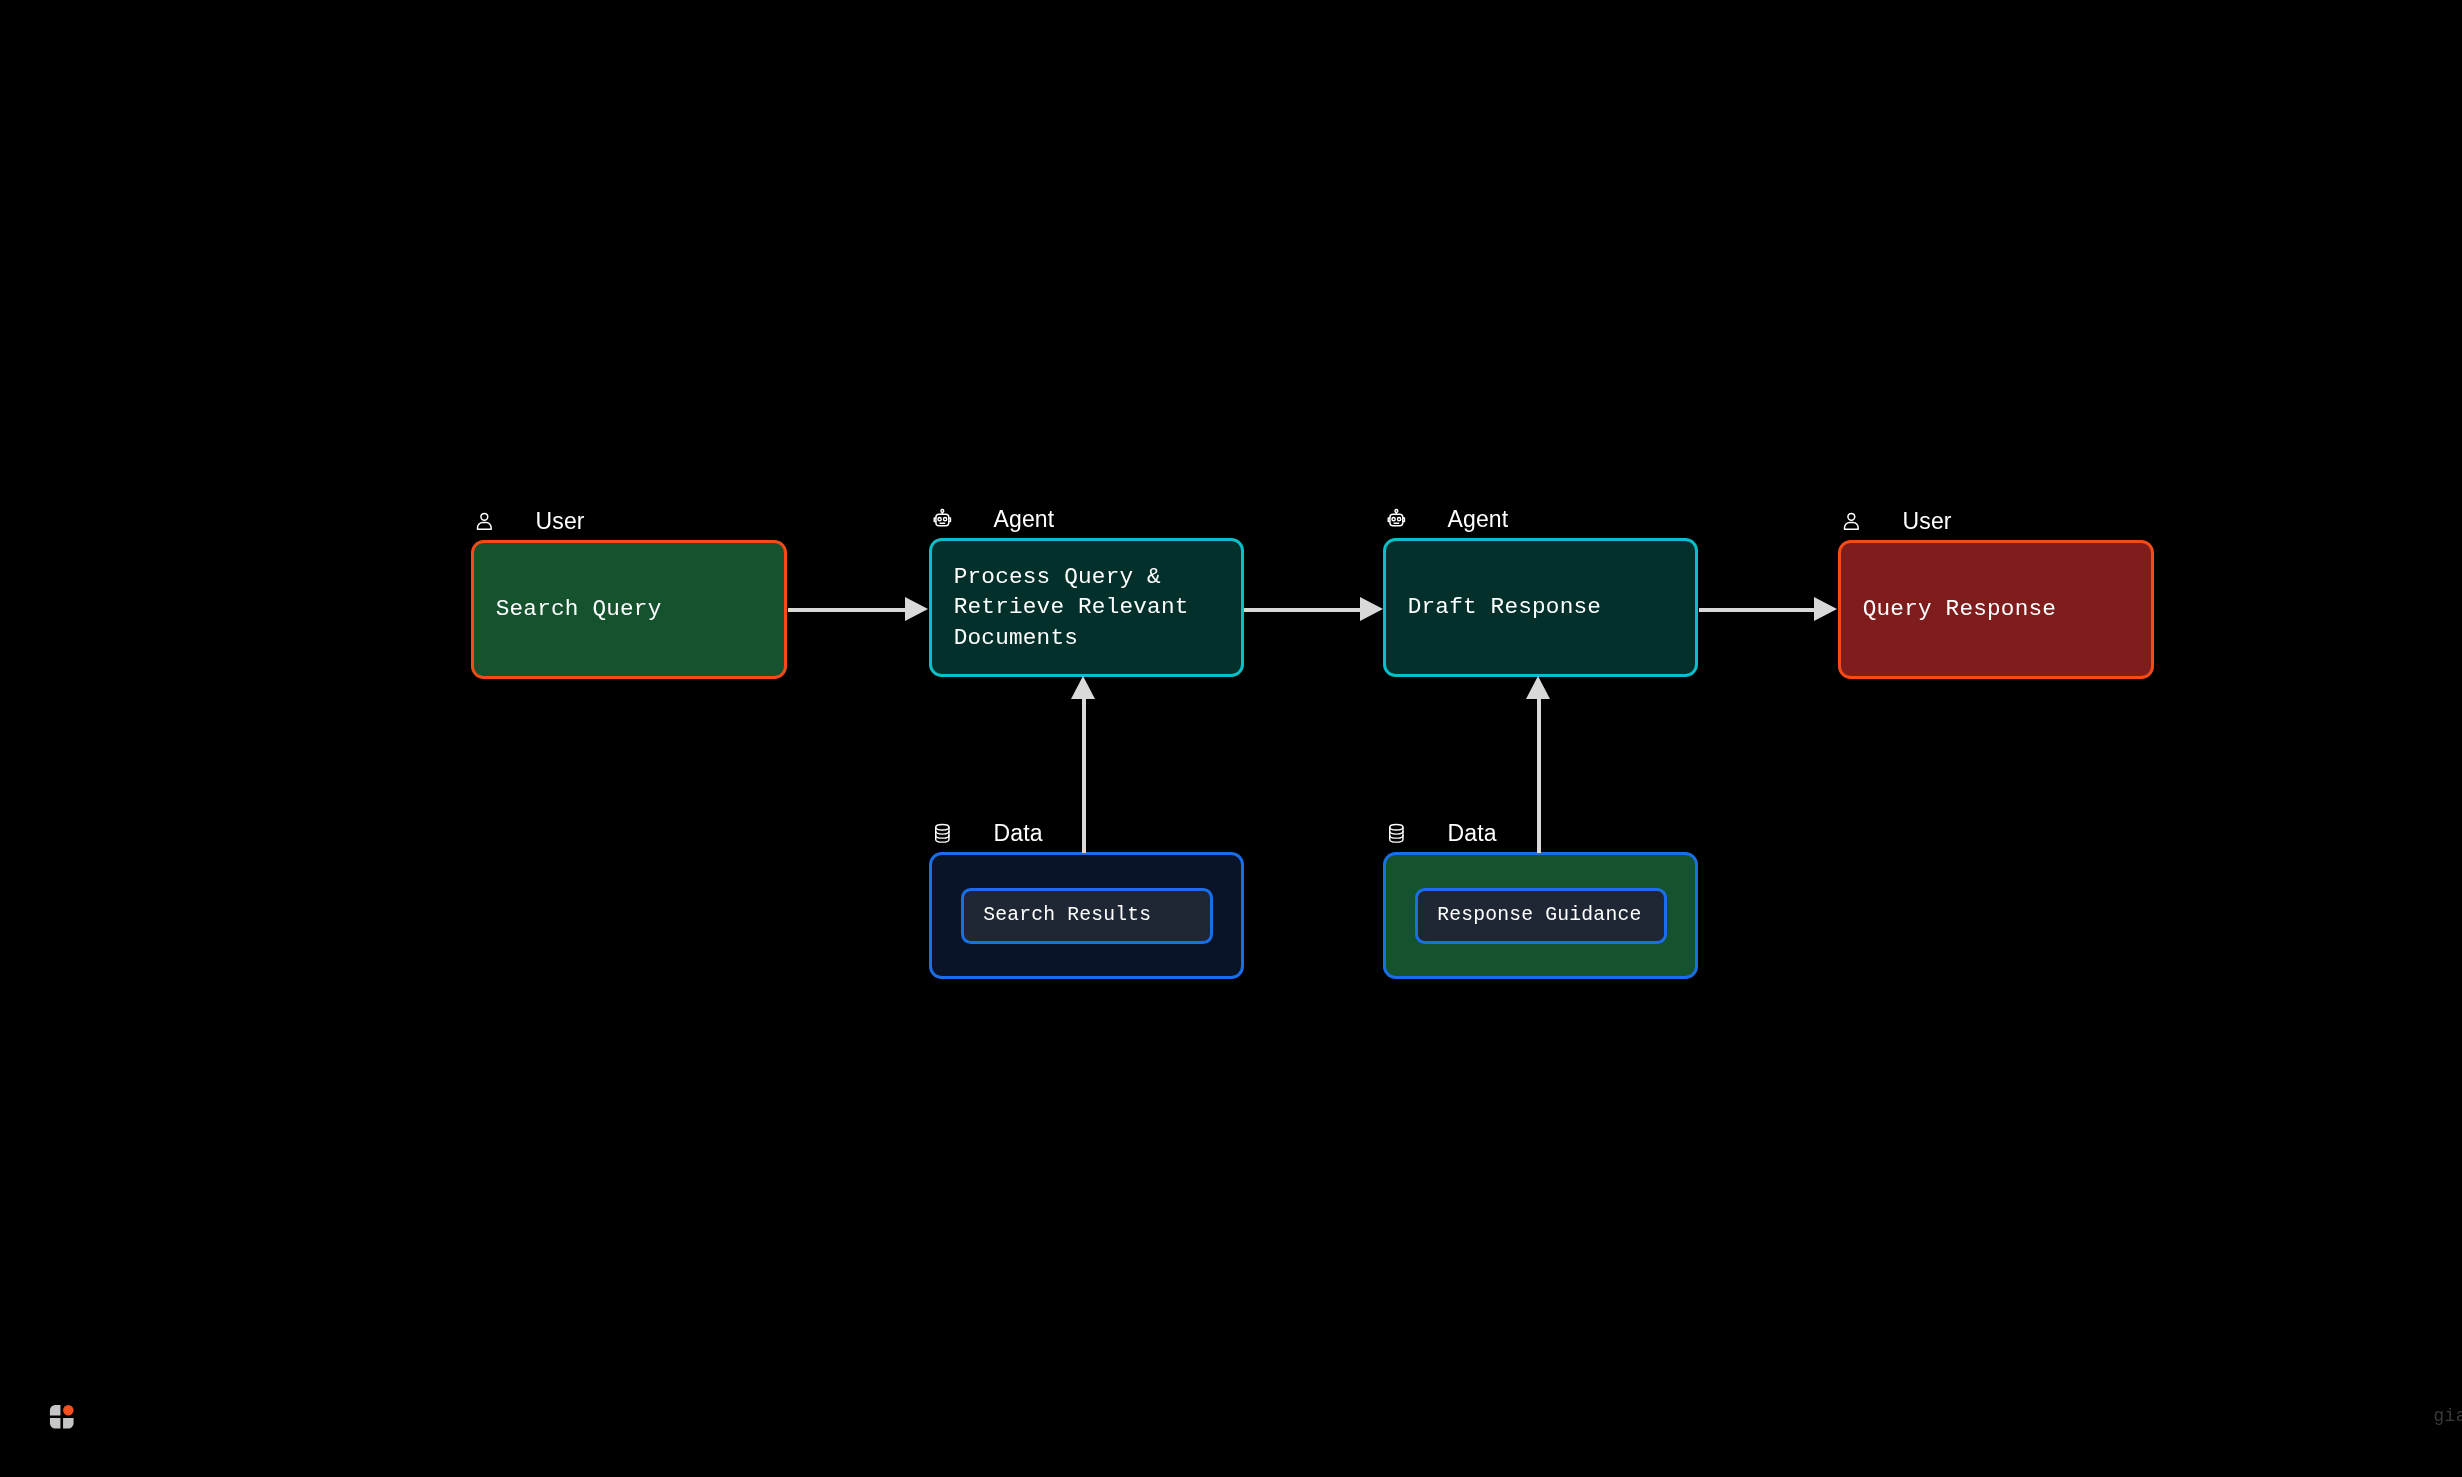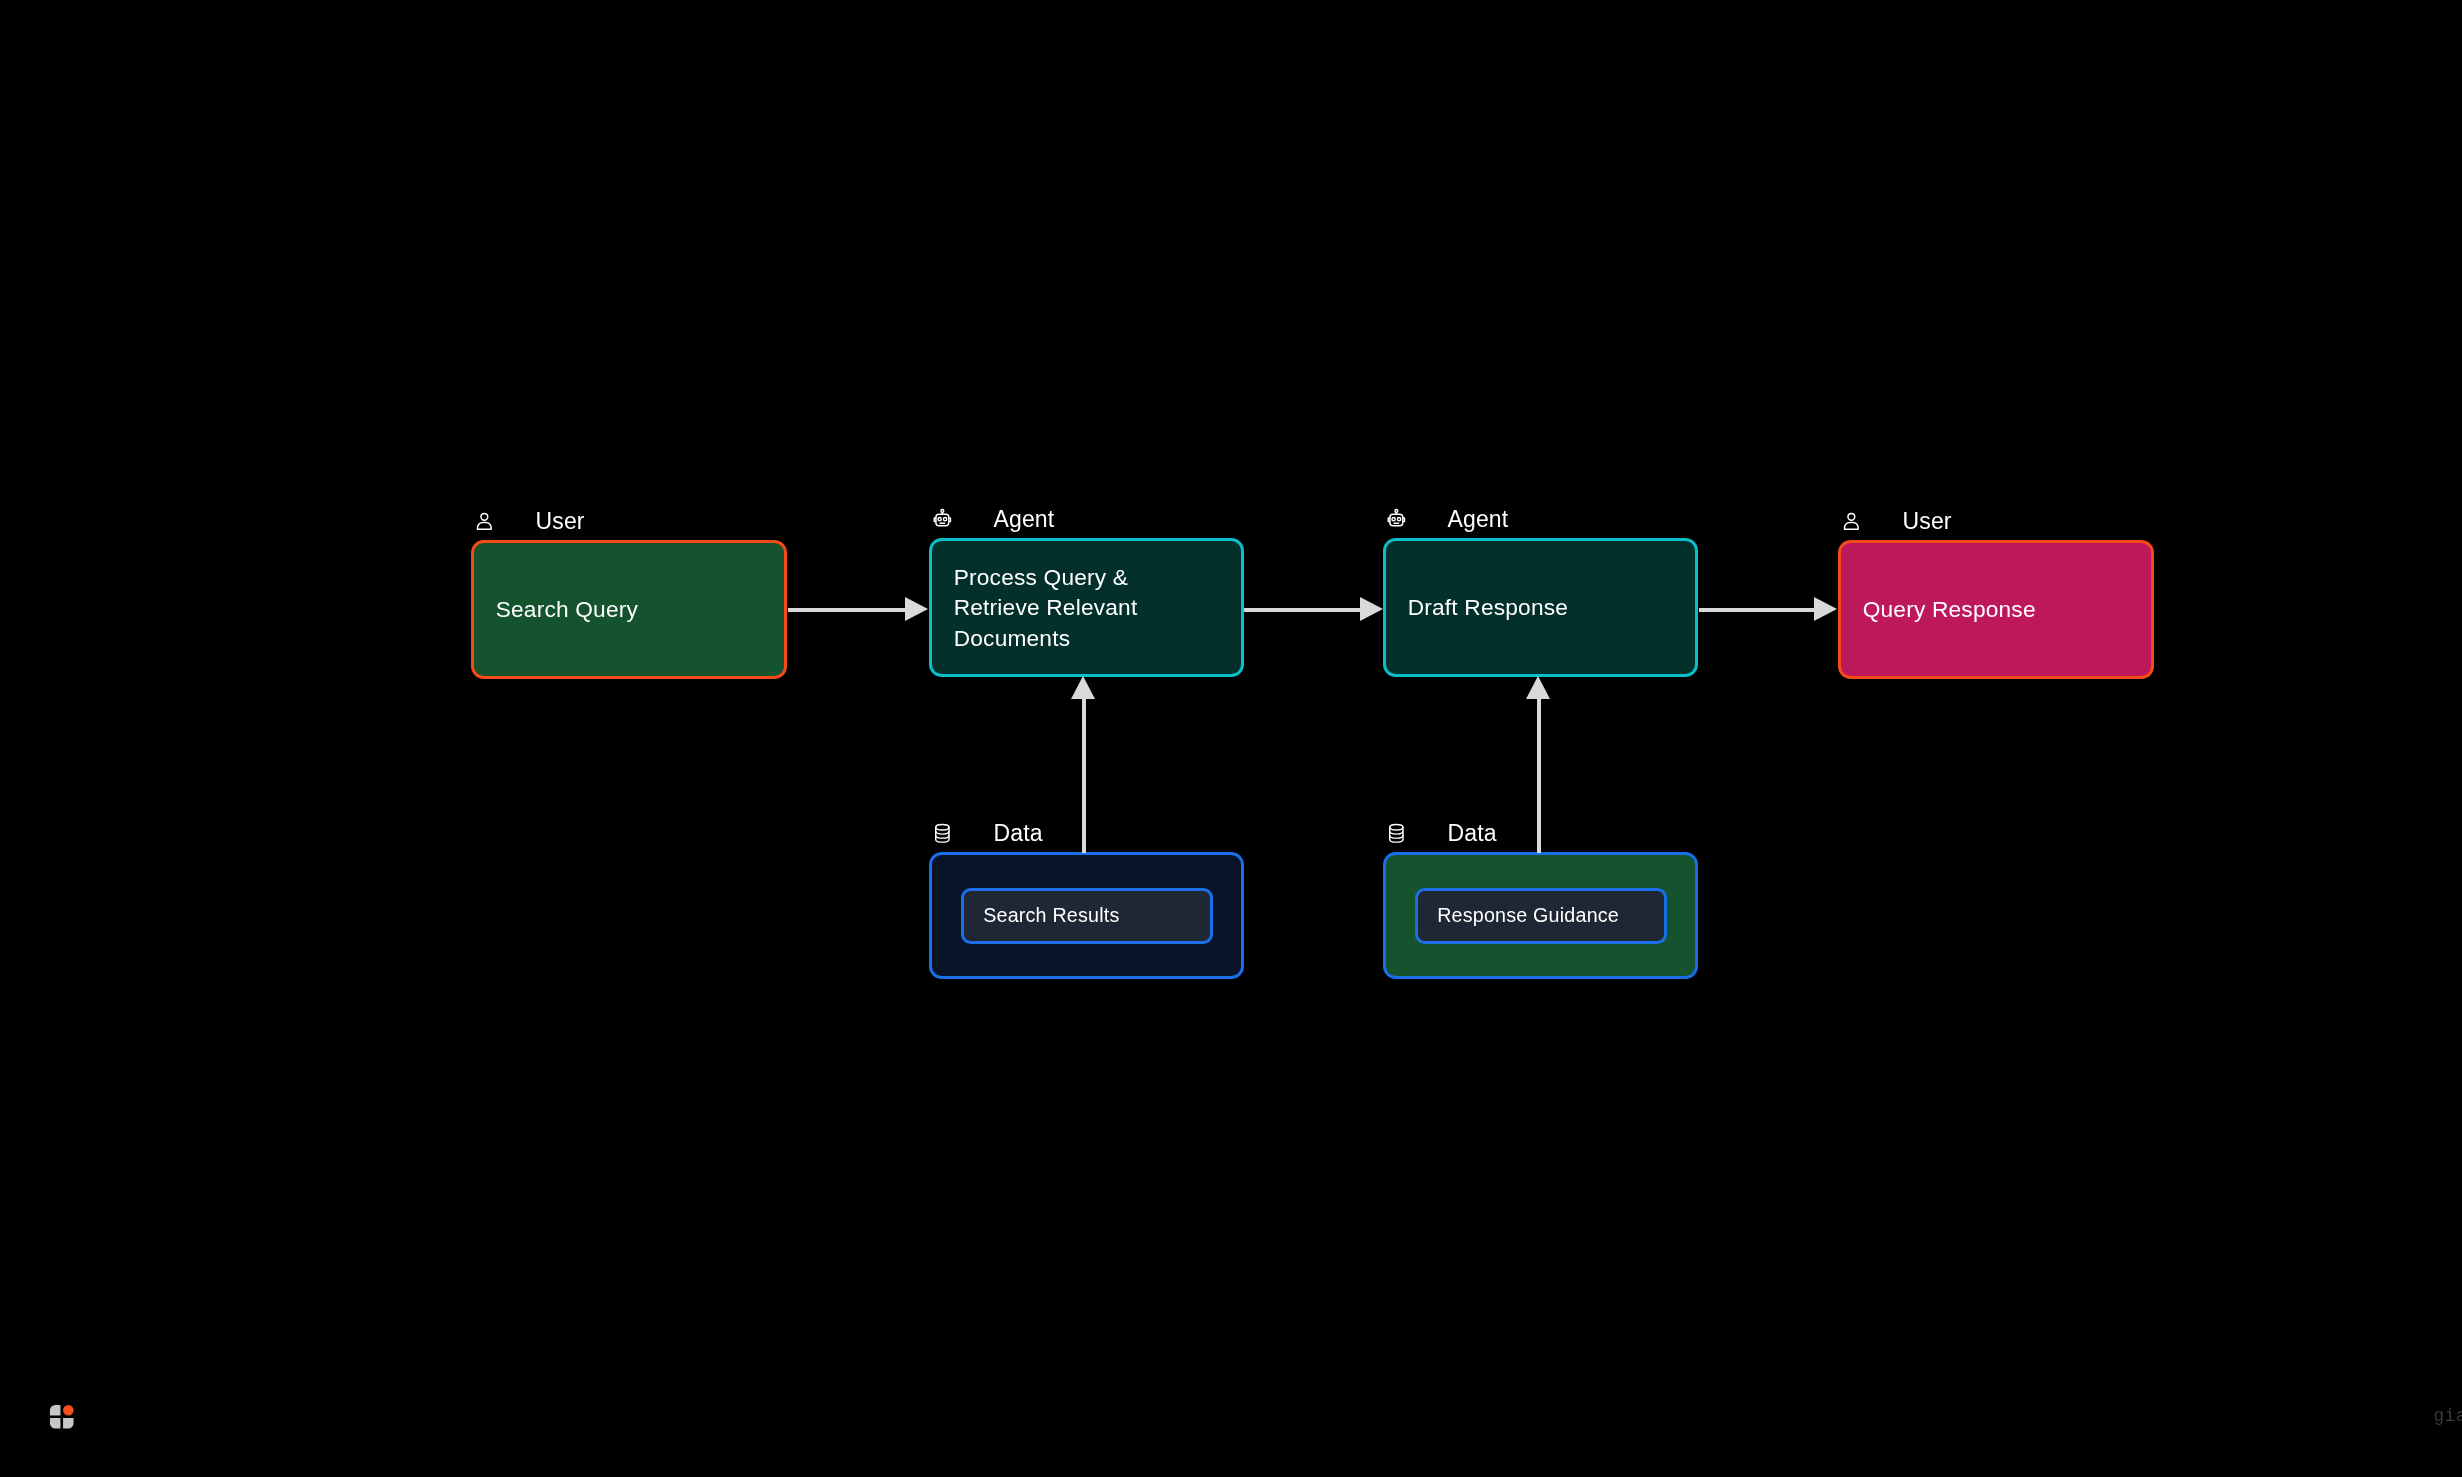--- a/index.html
+++ b/index.html
@@ -24,21 +24,21 @@
   .node-ico{width:22.7px;height:22.7px;display:block;flex:0 0 auto;}
   .node-ico svg{display:block;width:100%;height:100%;}
 
   .box{
     position:absolute;left:0;top:0;width:100%;height:100%;
     border-radius:12.8px;box-sizing:border-box;
     display:flex;align-items:center;
     border-width:3.9px;border-style:solid;
   }
   .box-text{
-    font-family:Liberation Sans, sans-serif;
+    font-family:Liberation Mono, monospace;
     font-size:22.7px;line-height:1.33;color:#ffffff;
     padding:0 21.7px;white-space:pre-line;letter-spacing:0.2px;
   }
 
   
 
   
   .data-box{
     position:absolute;left:0;top:0;width:100%;height:100%;
     border-radius:12.8px;box-sizing:border-box;
@@ -140,21 +140,21 @@
   <div class="node" style="left:1838px;top:540px;width:316px;height:139px;">
     <div class="node-label">
       <span class="node-ico">
         <svg viewBox="0 0 24 24" fill="none" stroke="#ffffff" stroke-width="1.6" stroke-linecap="round" stroke-linejoin="round">
           <circle cx="12" cy="7.2" r="3.6"></circle>
           <path d="M4.8 20.4v-1.8a5.4 5.4 0 0 1 5.4-5.4h3.6a5.4 5.4 0 0 1 5.4 5.4v1.8z"></path>
         </svg>
       </span>
       <span class="lbl-text">User</span>
     </div>
-    <div class="box" style="border-color:#f44b18;background:#be185d;">
+    <div class="box" style="border-color:#f44b18;background:#7f1d1d;">
       <span class="box-text">Query Response</span>
     </div>
   </div>
 
   <div class="node" style="left:929px;top:852px;width:315px;height:127px;">
     <div class="node-label">
       <span class="node-ico">
         <svg viewBox="0 0 24 24" fill="none" stroke="#ffffff" stroke-width="1.5" stroke-linecap="round" stroke-linejoin="round">
           <ellipse cx="12" cy="5.6" rx="7" ry="2.9"></ellipse>
           <path d="M5 5.6v12.8c0 1.6 3.1 2.9 7 2.9s7-1.3 7-2.9V5.6"></path>

